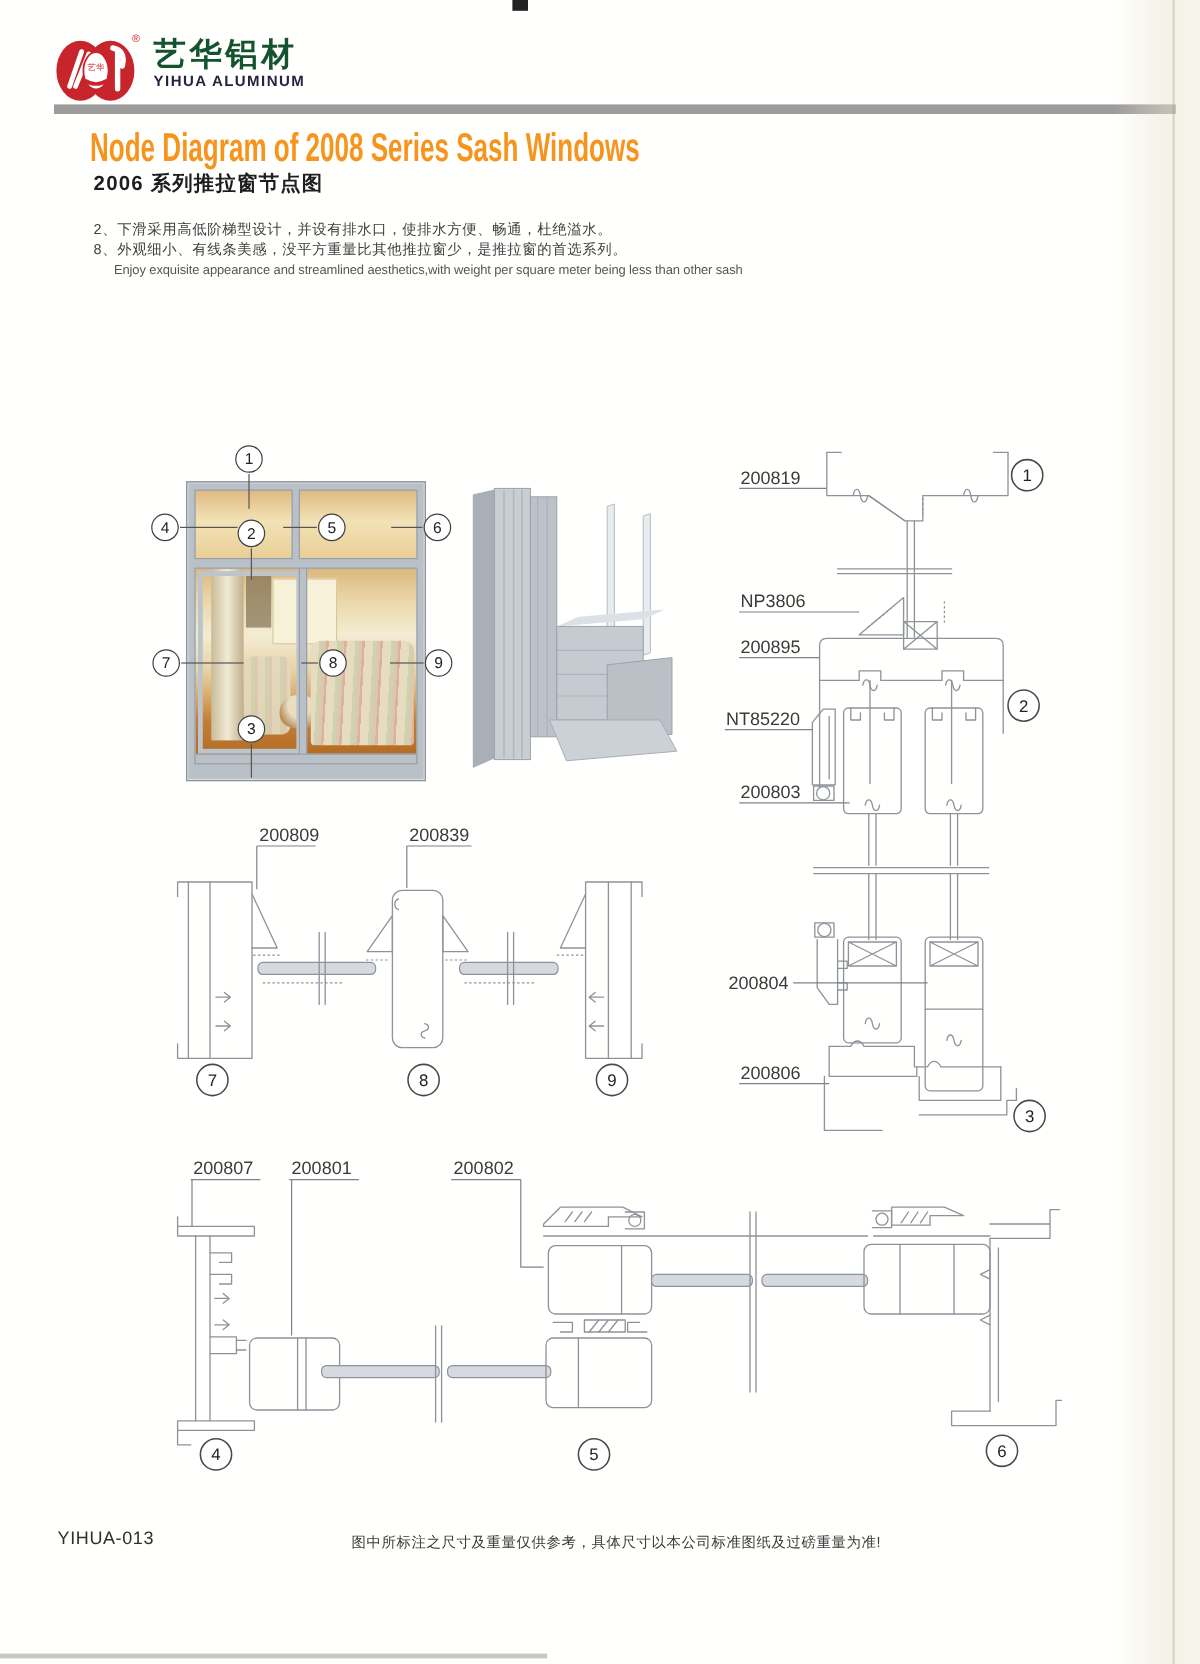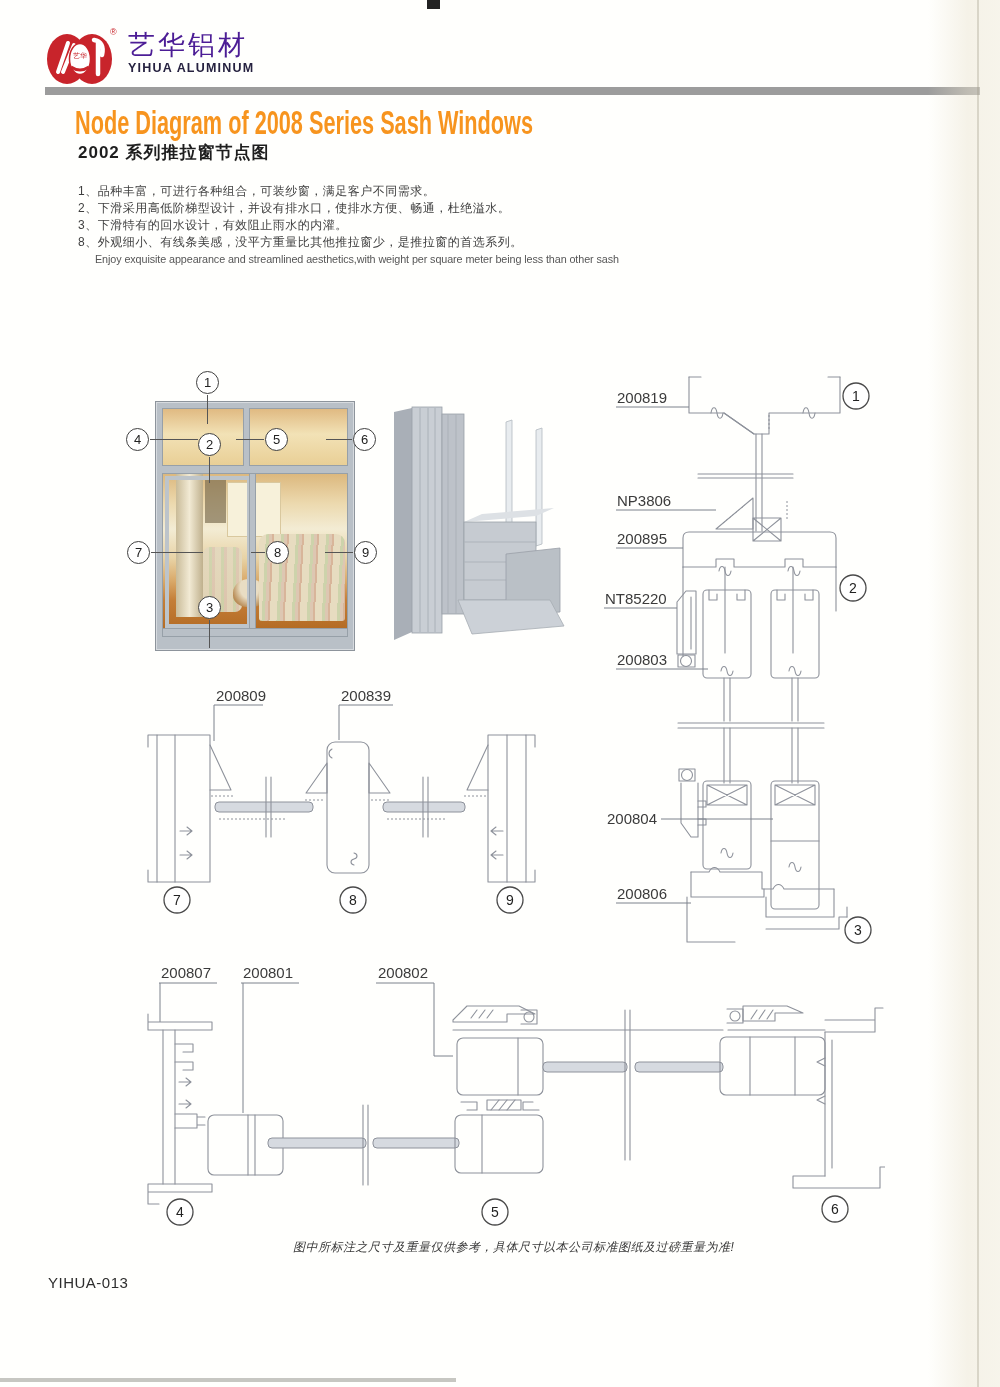--- a/index.html
+++ b/index.html
@@ -17,21 +17,21 @@
   .edge-line { position:absolute; right:21px; top:0; width:2px; height:100%;
     background:rgba(150,145,125,.30); }
   .top-tick { position:absolute; left:427px; top:0; width:13px; height:9px; background:#222; }
   .bottom-strip { position:absolute; left:0; top:1378px; width:456px; height:4px;
     background:#a9a9a3; opacity:.65; }
 
   
   .logo-wrap { position:absolute; left:46px; top:26px; display:flex; align-items:flex-start; }
   .logo-mark { width:74px; height:62px; }
   .brand-text { margin-left:8px; padding-top:4px; }
-  .brand-zh { font-size:27px; font-weight:normal; letter-spacing:3px; color:#4c1d95; line-height:30px; }
+  .brand-zh { font-size:27px; font-weight:bold; letter-spacing:3px; color:#14532d; line-height:30px; }
   .brand-en { font-size:12.5px; font-weight:bold; letter-spacing:1.2px; color:#262240; margin-top:1px; }
   .header-rule { position:absolute; left:45px; top:87px; width:935px; height:8px; background:#9c9c9c; }
 
   
   .title-en { position:absolute; left:75px; top:104px; font-size:31px; font-weight:bold;
     color:#f7941e; white-space:nowrap; transform:scaleX(.70) scaleY(1.08); transform-origin:0 0;
     letter-spacing:0; }
   .title-zh { position:absolute; left:78px; top:141px; font-size:17px; font-weight:bold; color:#1e1e1e;
     letter-spacing:1px; }
 
@@ -80,21 +80,21 @@
   .plabel { font-size:15px; fill:#3b3b3b; font-family:"Liberation Sans","DejaVu Sans",sans-serif; }
   .node circle { fill:#fff; stroke:#4a4a4a; stroke-width:1.3; }
   .node text { font-size:14px; fill:#222; text-anchor:middle;
     font-family:"Liberation Sans","DejaVu Sans",sans-serif; }
 
   .dsvg { position:absolute; }
 
   
   .footer-code { position:absolute; left:48px; top:1274px; font-size:15px; font-weight:normal;
     letter-spacing:.5px; color:#2e2e2e; }
-  .footer-note { position:absolute; left:293px; top:1239px; font-size:12px; color:#3a3a3a; letter-spacing:.5px;font-style:italic; }
+  .footer-note { position:absolute; left:293px; top:1277px; font-size:12px; color:#3a3a3a; letter-spacing:.5px; }
 </style>
 </head>
 <body>
 
 <div id="page">
 
   <div class="logo-wrap">
     <svg class="logo-mark" viewBox="0 0 74 62">
       <ellipse cx="21" cy="33" rx="20" ry="25" fill="#c8242b"></ellipse>
       <ellipse cx="46" cy="33" rx="20" ry="25" fill="#c8242b"></ellipse>
@@ -106,26 +106,24 @@
       <text x="64" y="9" font-size="9" fill="#c8242b">®</text>
     </svg>
     <div class="brand-text">
       <div class="brand-zh">艺华铝材</div>
       <div class="brand-en">YIHUA ALUMINUM</div>
     </div>
   </div>
   <div class="header-rule"></div>
 
   <div class="title-en">Node Diagram of 2008 Series Sash Windows</div>
-  <div class="title-zh">2002 系列推拉窗节点图</div>
+  <div class="title-zh">2006 系列推拉窗节点图</div>
 
   <div class="features">
-    <div class="feat-zh">1、品种丰富，可进行各种组合，可装纱窗，满足客户不同需求。</div>
     <div class="feat-zh">2、下滑采用高低阶梯型设计，并设有排水口，使排水方便、畅通，杜绝溢水。</div>
-    <div class="feat-zh">3、下滑特有的回水设计，有效阻止雨水的内灌。</div>
     <div class="feat-zh">8、外观细小、有线条美感，没平方重量比其他推拉窗少，是推拉窗的首选系列。</div>
     <div class="feat-en" style="margin-bottom:0">Enjoy exquisite appearance and streamlined aesthetics,with weight per square meter being less than other sash</div>
   </div>
 
   <div class="win-photo">
     <div class="transom">
       <div class="pane p1"></div>
       <div class="pane"></div>
     </div>
     <div class="t-rail"></div>

